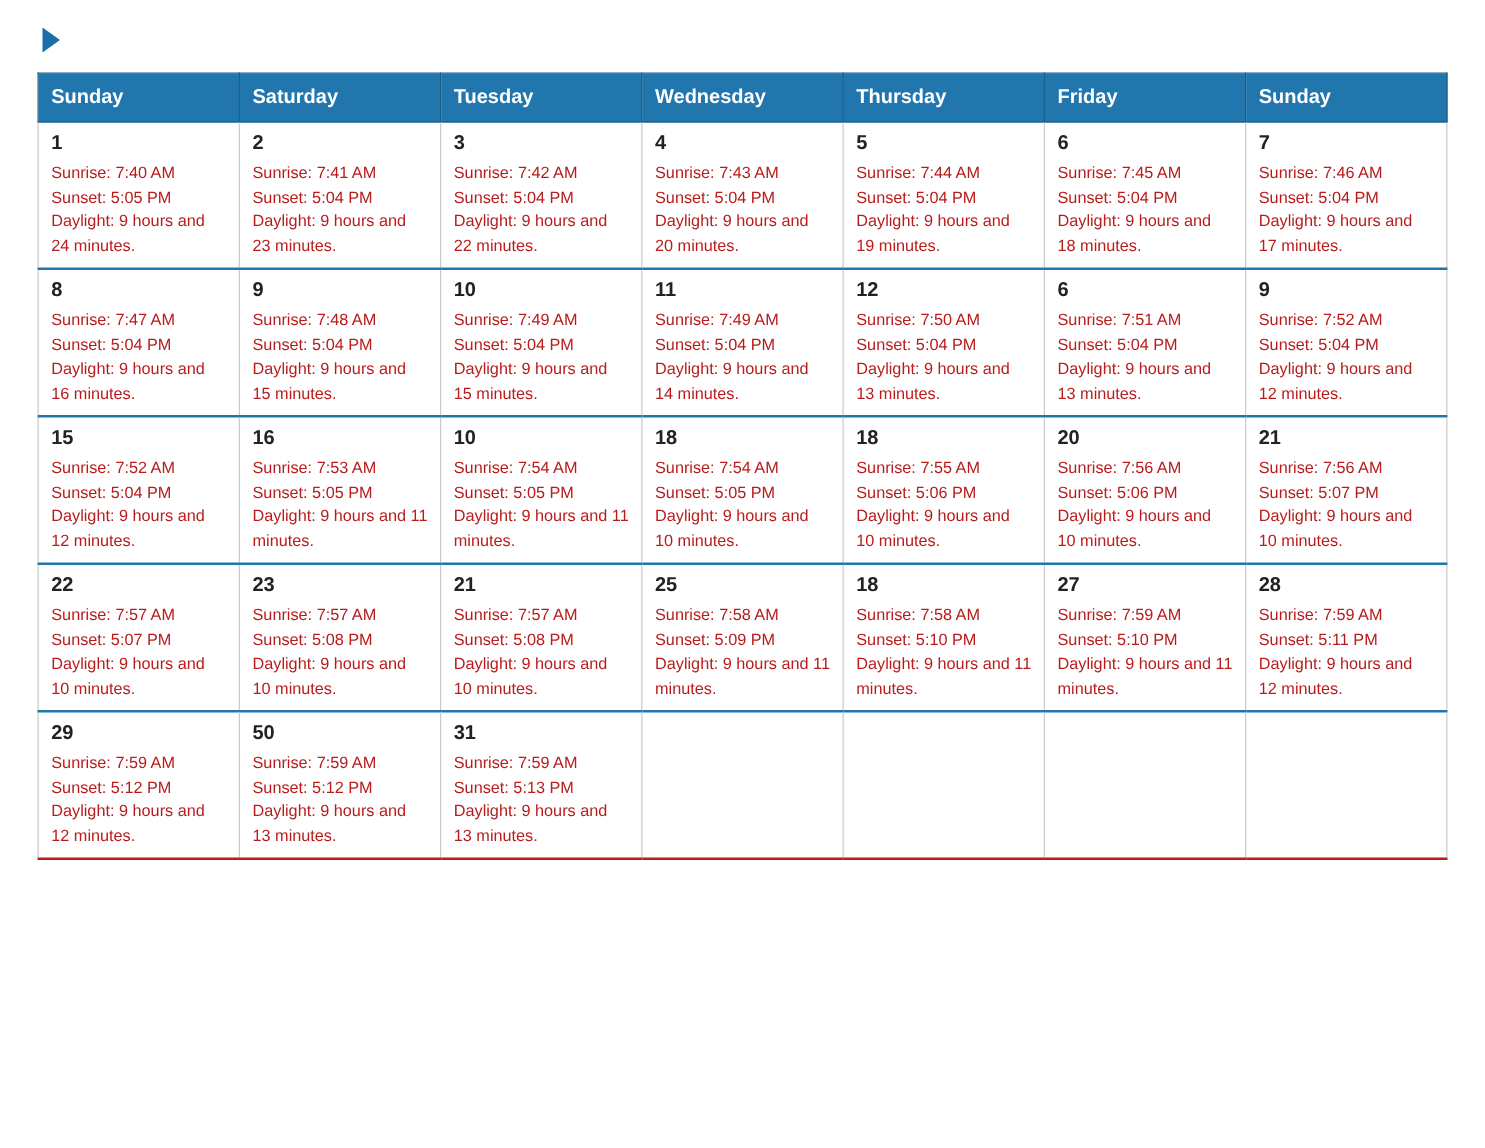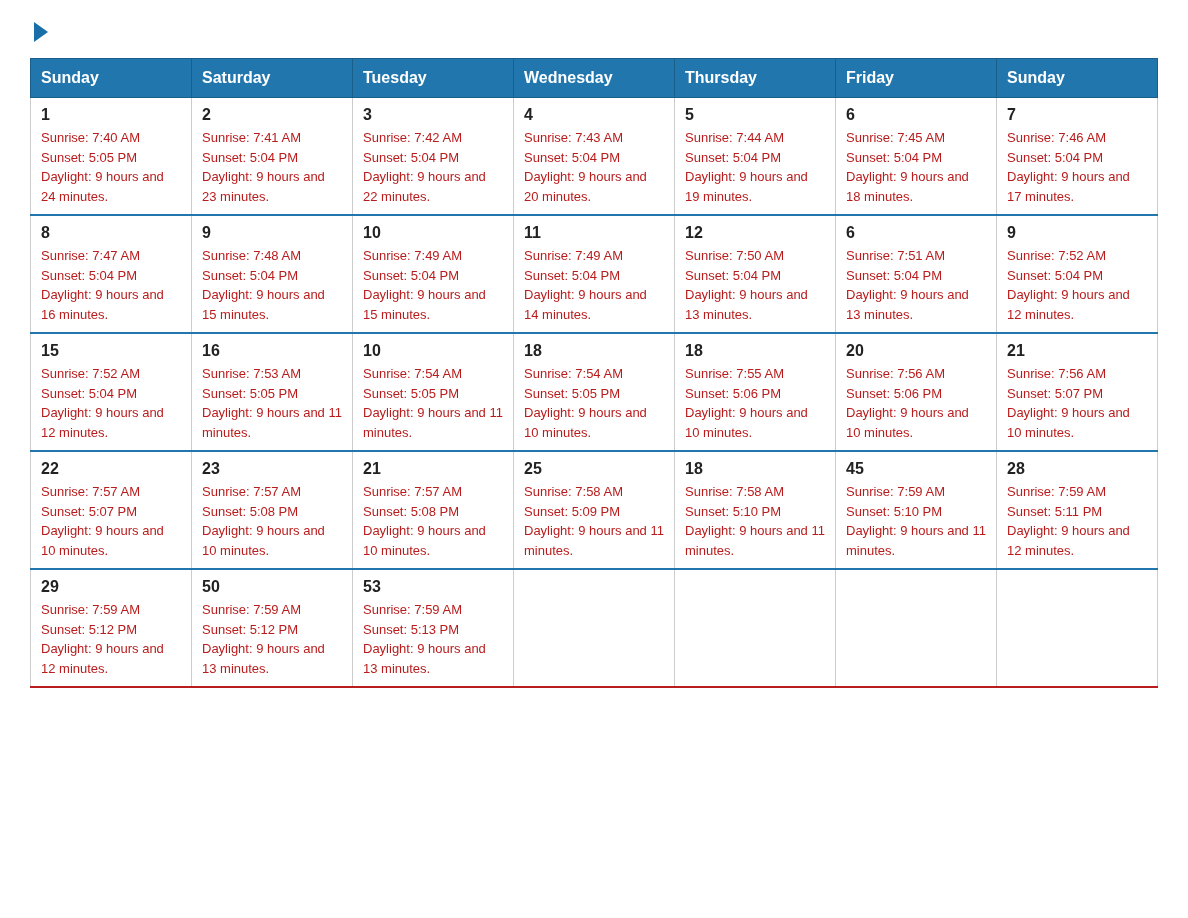--- a/index.html
+++ b/index.html
@@ -237,39 +237,39 @@
         </td>
         <td>
           <div class="day-number">25</div>
           <div class="day-info">Sunrise: 7:58 AM<br>Sunset: 5:09 PM<br>Daylight: 9 hours and 11 minutes.</div>
         </td>
         <td>
           <div class="day-number">18</div>
           <div class="day-info">Sunrise: 7:58 AM<br>Sunset: 5:10 PM<br>Daylight: 9 hours and 11 minutes.</div>
         </td>
         <td>
-          <div class="day-number">45</div>
+          <div class="day-number">27</div>
           <div class="day-info">Sunrise: 7:59 AM<br>Sunset: 5:10 PM<br>Daylight: 9 hours and 11 minutes.</div>
         </td>
         <td>
           <div class="day-number">28</div>
           <div class="day-info">Sunrise: 7:59 AM<br>Sunset: 5:11 PM<br>Daylight: 9 hours and 12 minutes.</div>
         </td>
       </tr>
       <tr class="week-row">
         <td>
           <div class="day-number">29</div>
           <div class="day-info">Sunrise: 7:59 AM<br>Sunset: 5:12 PM<br>Daylight: 9 hours and 12 minutes.</div>
         </td>
         <td>
           <div class="day-number">50</div>
           <div class="day-info">Sunrise: 7:59 AM<br>Sunset: 5:12 PM<br>Daylight: 9 hours and 13 minutes.</div>
         </td>
         <td>
-          <div class="day-number">53</div>
+          <div class="day-number">31</div>
           <div class="day-info">Sunrise: 7:59 AM<br>Sunset: 5:13 PM<br>Daylight: 9 hours and 13 minutes.</div>
         </td>
         <td class="empty-cell"></td>
         <td class="empty-cell"></td>
         <td class="empty-cell"></td>
         <td class="empty-cell"></td>
       </tr>
     </tbody>
 </table>
 

